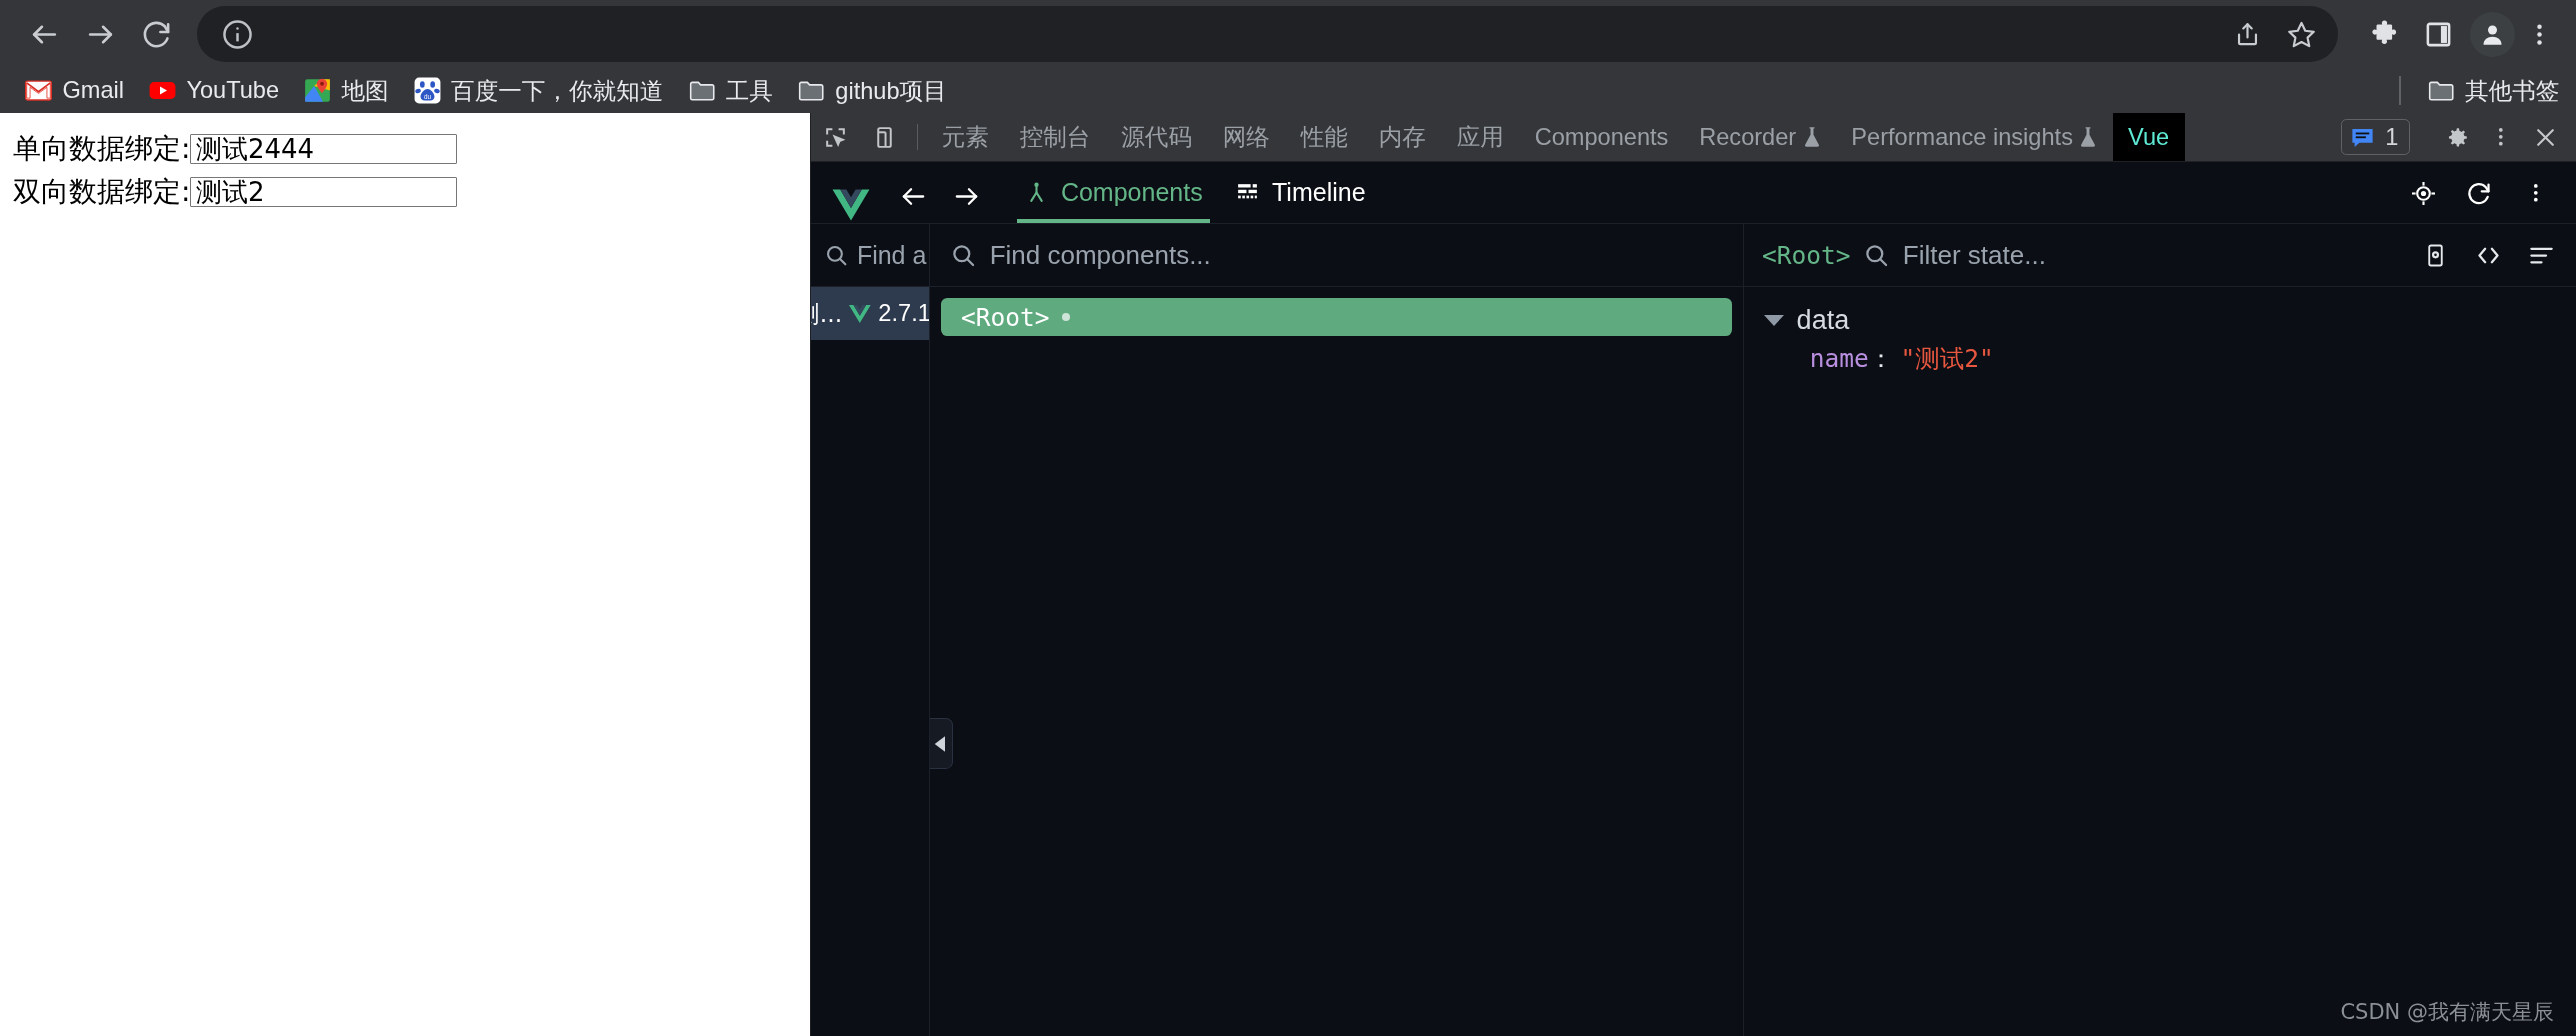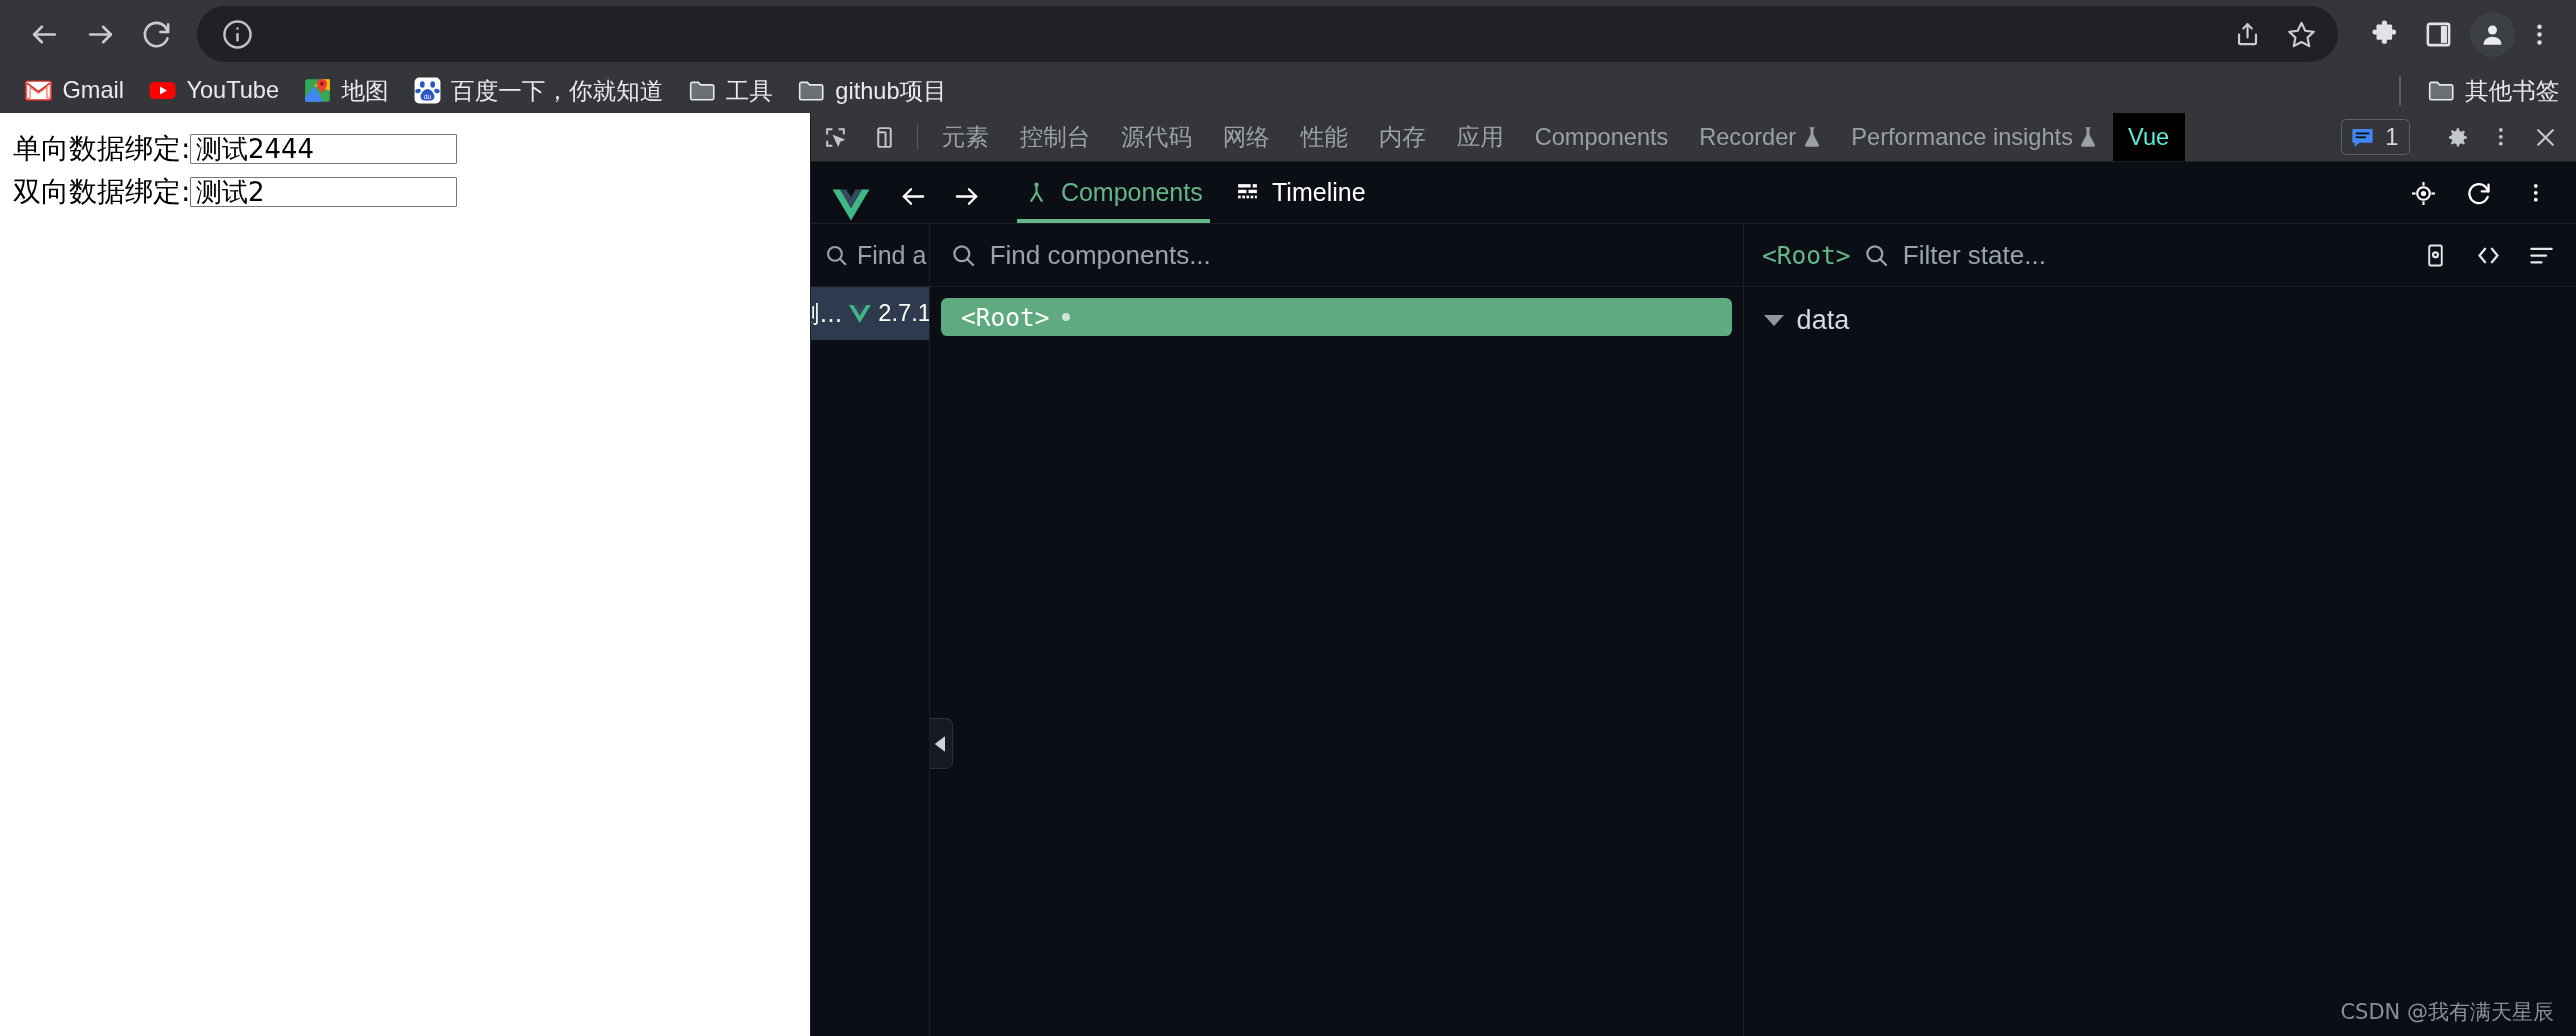--- a/index.html
+++ b/index.html
@@ -791,20 +791,25 @@
                     <line x1="3" y1="18" x2="12" y2="18"></line>
                   </svg>
               </div>
             </div>
           </div>
           <div class="state-body">
             <div class="state-group">
               <span class="caret"></span>
               <span class="gname">data</span>
             </div>
+            <div class="state-row">
+              <span class="key">name</span>
+                <span class="colon">：</span>
+                <span class="val">"测试2"</span>
+            </div>
           </div>
         </div>
 
       </div>
 
       <div class="watermark">CSDN @我有满天星辰</div>
     </div>
   </div>
 </div>
 

